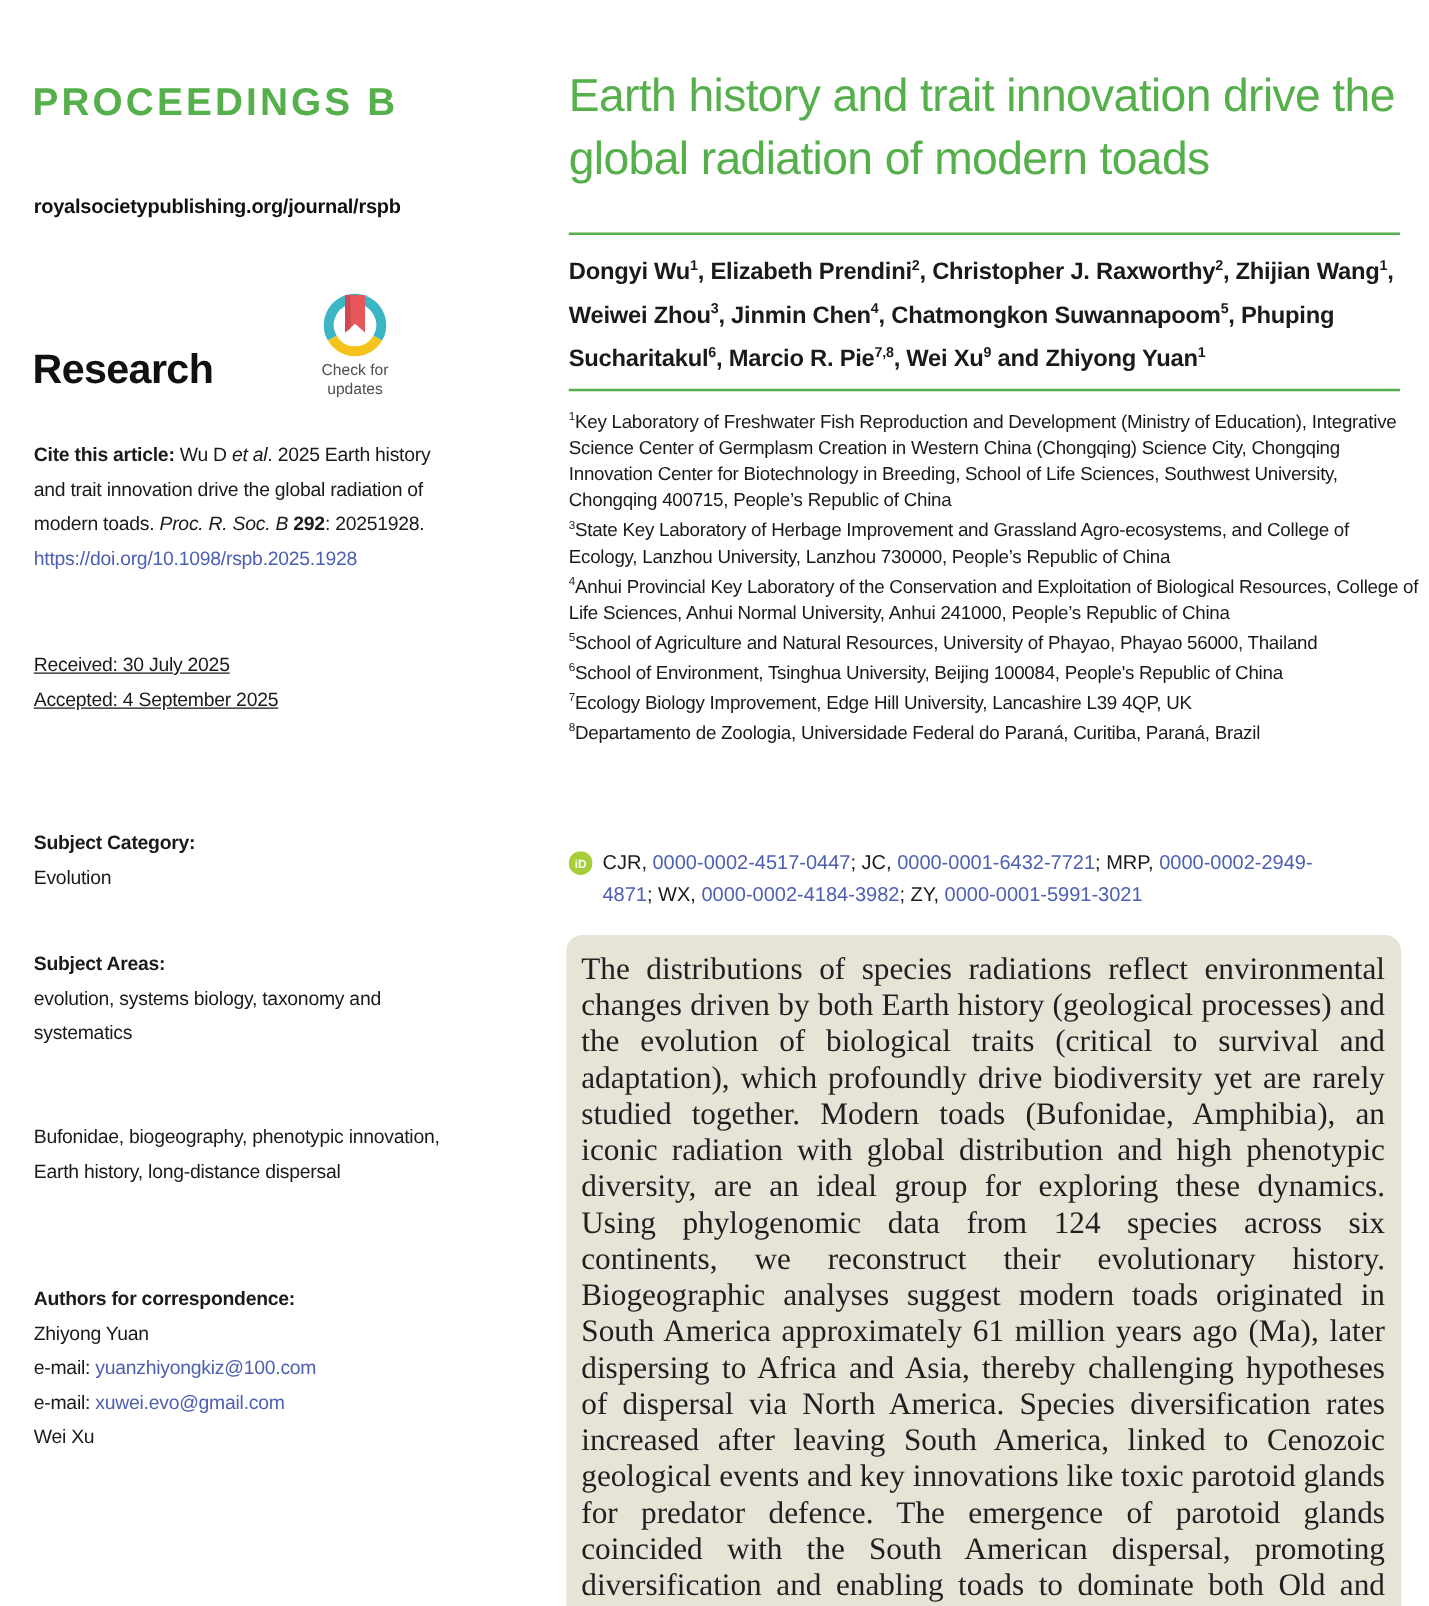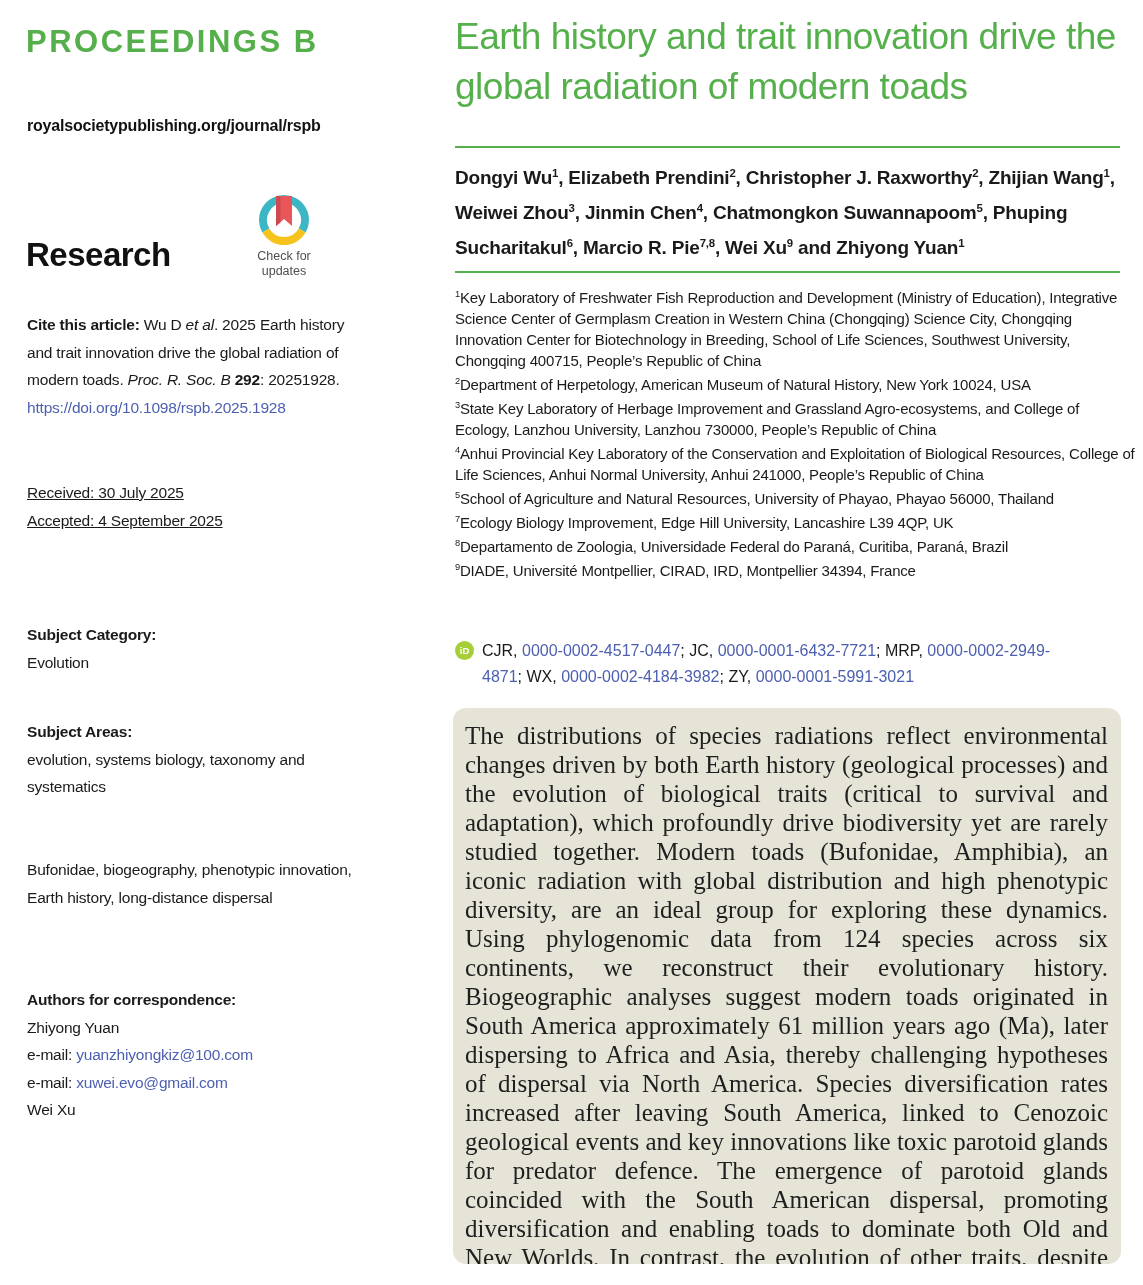--- a/index.html
+++ b/index.html
@@ -7,21 +7,21 @@
     --blue:#4c5fb0;
     --ink:#1a1a1a;
     --abs-bg:#e6e3d7;
   }
   html,body{margin:0;padding:0;}
   body{
     width:1143px;height:1285px;position:relative;background:#ffffff;
     font-family:"Liberation Sans",sans-serif;color:var(--ink);
     -webkit-font-smoothing:antialiased;
   }
-  .page{position:absolute;inset:0;}
+  .page{position:absolute;inset:0;margin-top:40px;}
 
   
   .logo{
     position:absolute;left:26px;top:24px;
     font-size:31px;font-weight:bold;letter-spacing:2.5px;color:var(--green);
   }
   .journal-url{
     position:absolute;left:27px;top:117px;
     font-size:16px;font-weight:bold;letter-spacing:-0.2px;color:#111;
   }
@@ -141,27 +141,26 @@
   <h1 class="title">Earth history and trait innovation drive the global radiation of modern toads</h1>
 
   <div class="rule rule1"></div>
 
   <div class="authors"><span>Dongyi Wu</span><sup>1</sup><span>, Elizabeth Prendini</span><sup>2</sup><span>, Christopher J. Raxworthy</span><sup>2</sup><span>, Zhijian Wang</span><sup>1</sup><span>, Weiwei Zhou</span><sup>3</sup><span>, Jinmin Chen</span><sup>4</sup><span>, Chatmongkon Suwannapoom</span><sup>5</sup><span>, Phuping Sucharitakul</span><sup>6</sup><span>, Marcio R. Pie</span><sup>7,8</sup><span>, Wei Xu</span><sup>9</sup><span> and Zhiyong Yuan</span><sup>1</sup></div>
 
   <div class="rule rule2"></div>
 
   <div class="affils">
     <div class="affil"><sup>1</sup><span>Key Laboratory of Freshwater Fish Reproduction and Development (Ministry of Education), Integrative Science Center of Germplasm Creation in Western China (Chongqing) Science City, Chongqing Innovation Center for Biotechnology in Breeding, School of Life Sciences, Southwest University, Chongqing 400715, People’s Republic of China</span></div>
-    <div class="affil"><sup>2</sup><span>Department of Herpetology, American Museum of Natural History, New York 10024, USA</span></div>
     <div class="affil"><sup>3</sup><span>State Key Laboratory of Herbage Improvement and Grassland Agro-ecosystems, and College of Ecology, Lanzhou University, Lanzhou 730000, People’s Republic of China</span></div>
     <div class="affil"><sup>4</sup><span>Anhui Provincial Key Laboratory of the Conservation and Exploitation of Biological Resources, College of Life Sciences, Anhui Normal University, Anhui 241000, People’s Republic of China</span></div>
     <div class="affil"><sup>5</sup><span>School of Agriculture and Natural Resources, University of Phayao, Phayao 56000, Thailand</span></div>
+    <div class="affil"><sup>6</sup><span>School of Environment, Tsinghua University, Beijing 100084, People's Republic of China</span></div>
     <div class="affil"><sup>7</sup><span>Ecology Biology Improvement, Edge Hill University, Lancashire L39 4QP, UK</span></div>
     <div class="affil"><sup>8</sup><span>Departamento de Zoologia, Universidade Federal do Paraná, Curitiba, Paraná, Brazil</span></div>
-    <div class="affil"><sup>9</sup><span>DIADE, Université Montpellier, CIRAD, IRD, Montpellier 34394, France</span></div>
   </div>
 
   <div class="orcid">
     <svg class="orcid-icon" width="19" height="19" viewBox="0 0 19 19">
       <circle cx="9.5" cy="9.5" r="9.5" fill="#a6ce39"></circle>
       <text x="9.5" y="13" font-size="9.5" font-weight="bold" font-family="Liberation Sans, sans-serif" fill="#ffffff" text-anchor="middle">iD</text>
     </svg>
     <div class="orcid-text"><span>CJR, </span><span class="rs-link">0000-0002-4517-0447</span><span>; JC, </span><span class="rs-link">0000-0001-6432-7721</span><span>; MRP, </span><span class="rs-link">0000-0002-2949-4871</span><span>; WX, </span><span class="rs-link">0000-0002-4184-3982</span><span>; ZY, </span><span class="rs-link">0000-0001-5991-3021</span></div>
   </div>
 

